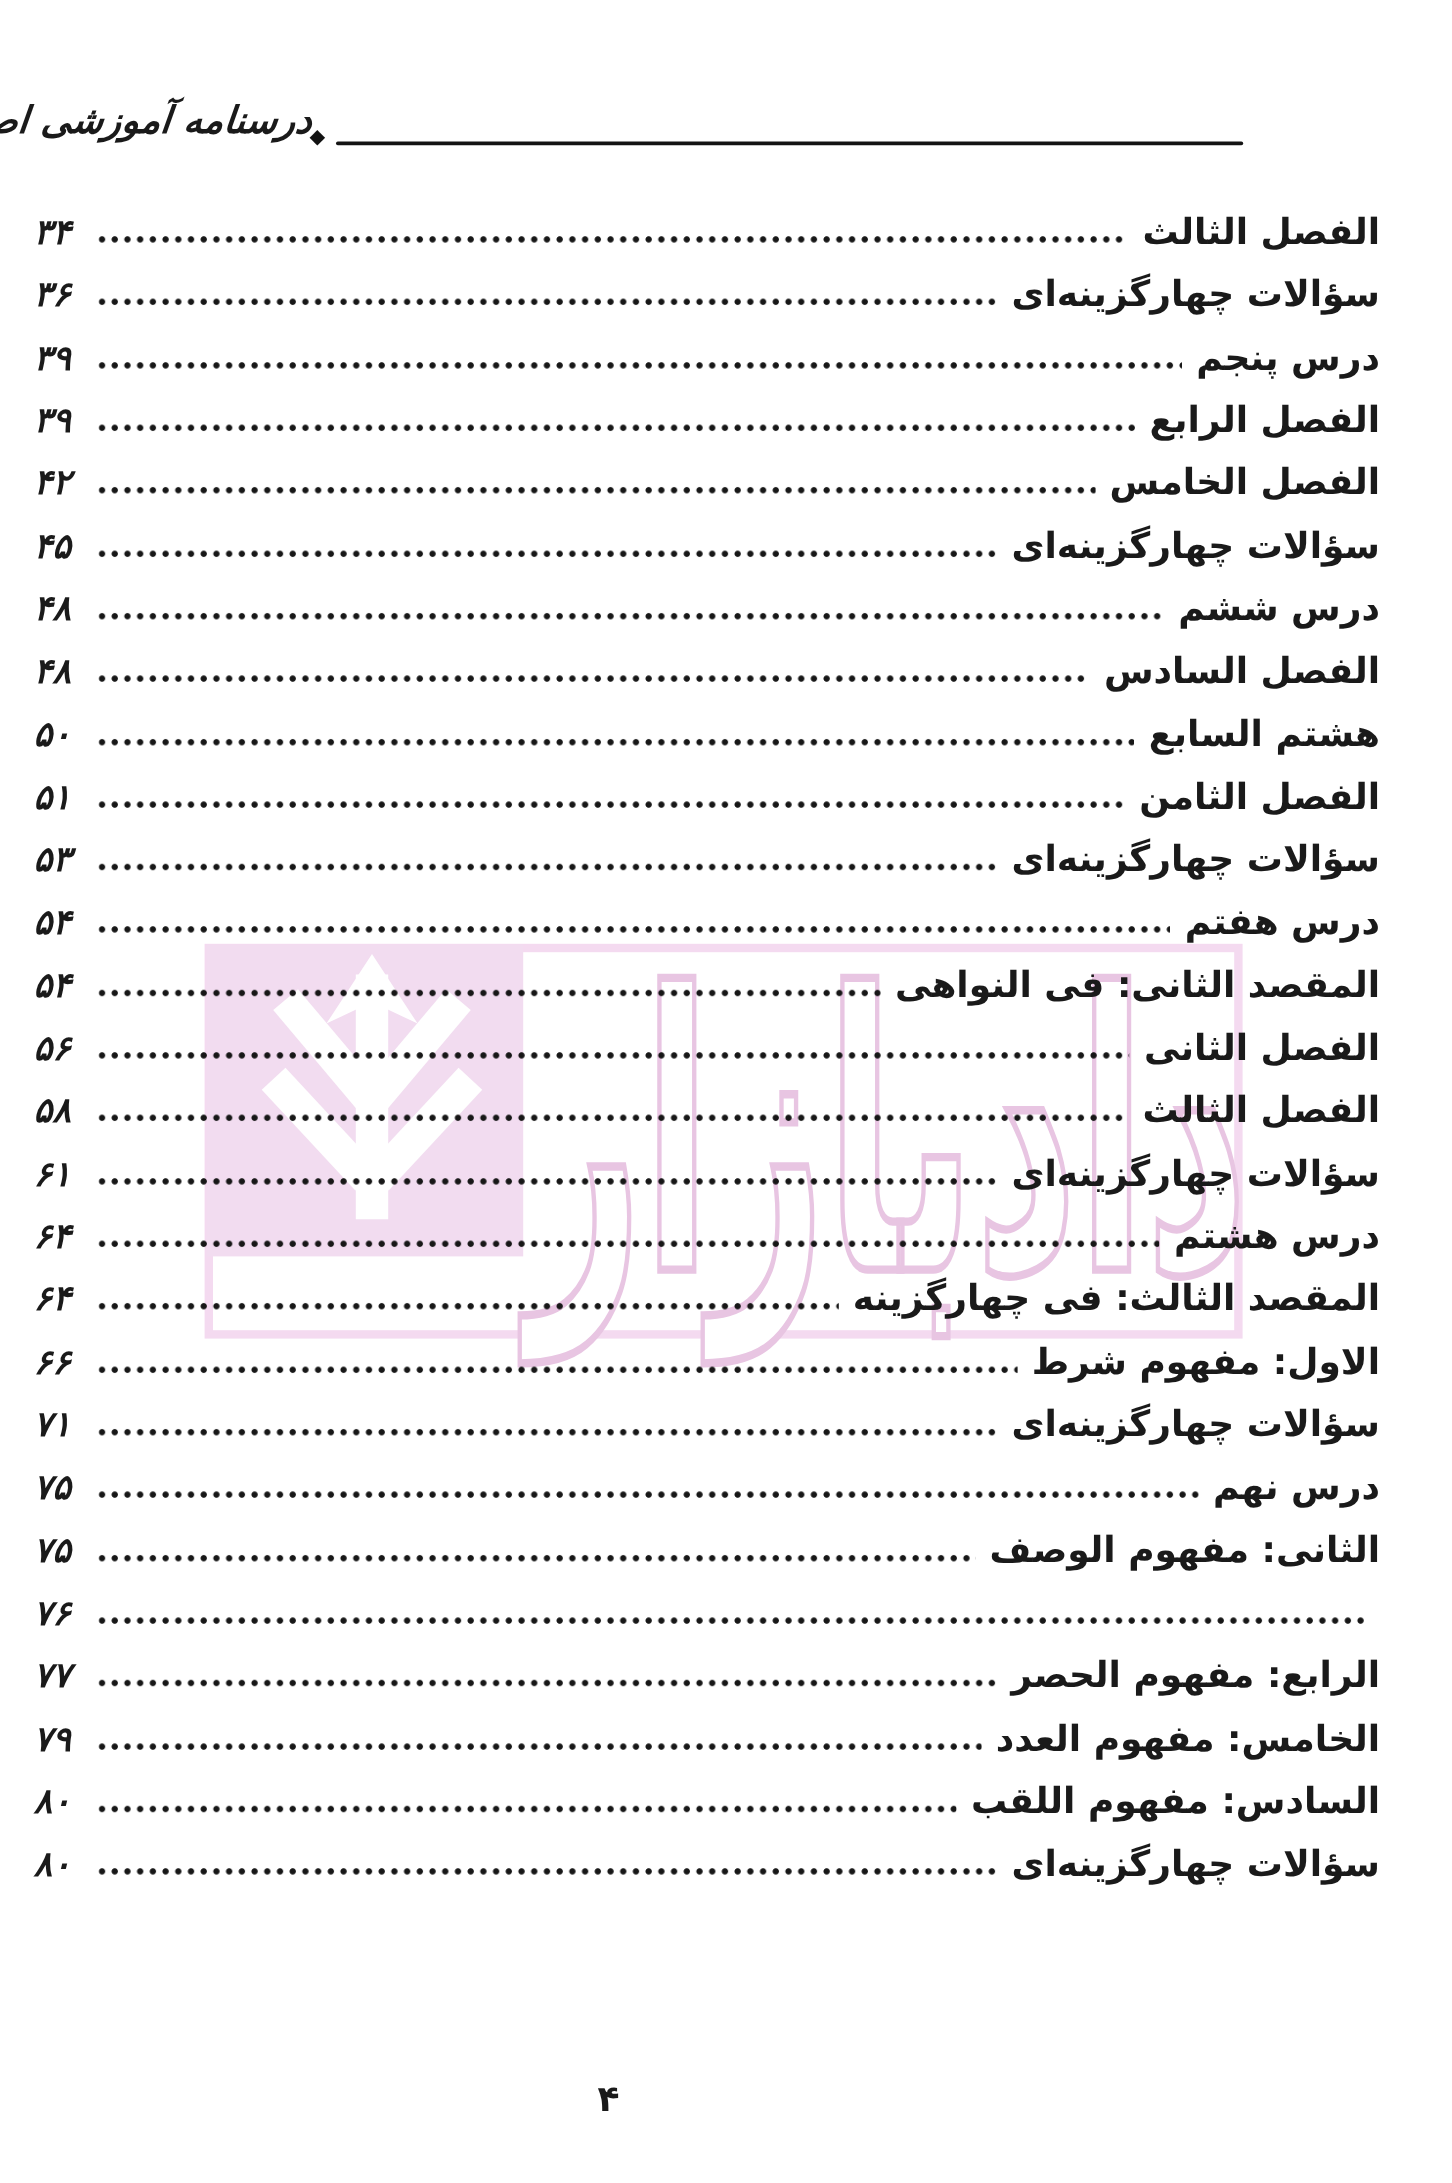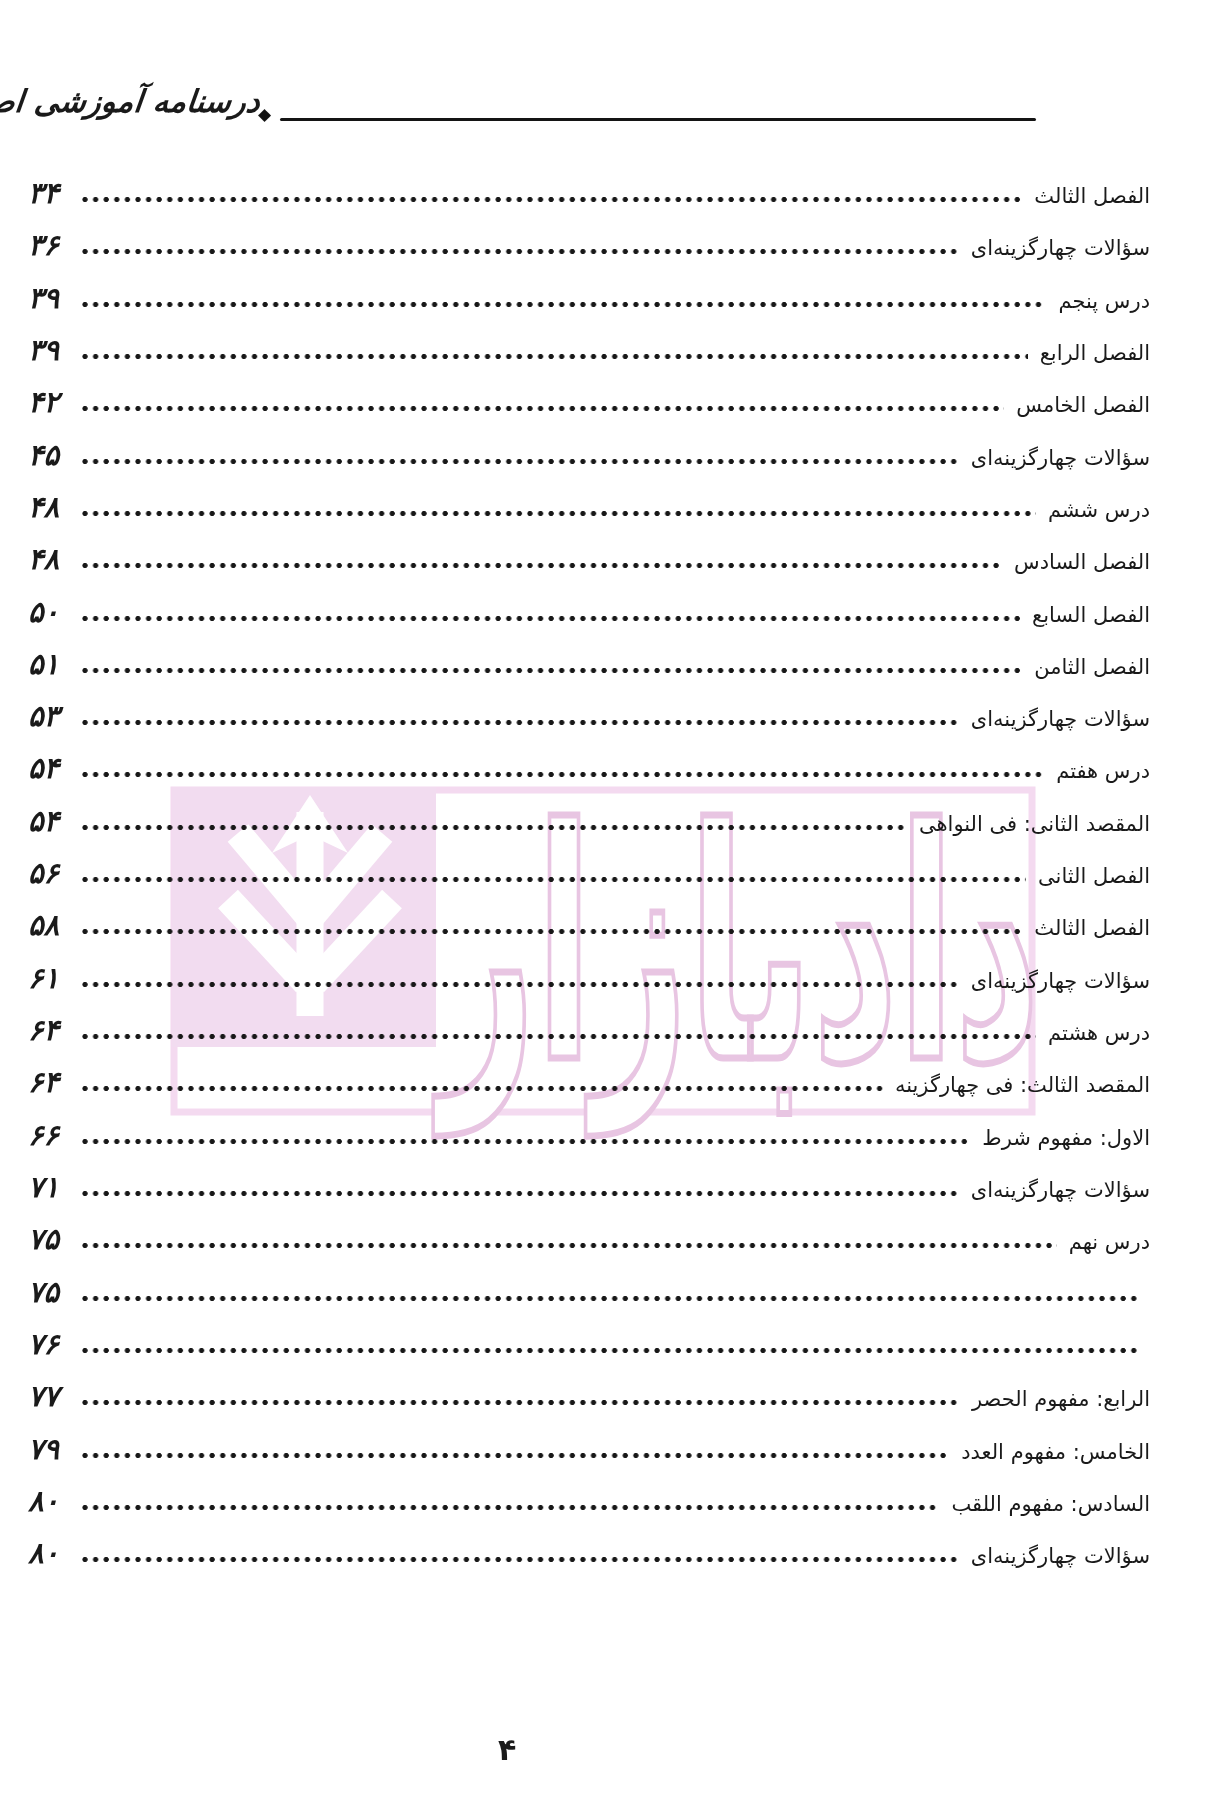--- a/index.html
+++ b/index.html
@@ -44,21 +44,21 @@
   }
   .dots{
     flex:1;height:7px;align-self:baseline;
     margin:0 12px -1px 8px;
     background-image:radial-gradient(circle at 3px 3.5px,#171717 2.25px,rgba(0,0,0,0) 2.95px);
     background-size:10.6px 7px;
     background-repeat:repeat-x;
     background-position:left bottom;
   }
   .toc-title{
-    font-size:21px;font-weight:normal;line-height:1.2;
+    font-size:30px;font-weight:bold;line-height:1.2;
     white-space:nowrap;direction:rtl;
   }
   .page-number{
     position:absolute;left:498px;top:1732px;
     font-size:30px;font-weight:bold;
   }
 </style>
 </head>
 <body>
 
@@ -125,21 +125,21 @@
           <span class="toc-title" dir="rtl">درس ششم</span>
         </div>
         <div class="toc-row">
           <span class="toc-num">۴۸</span>
           <div class="dots"></div>
           <span class="toc-title" dir="rtl">الفصل السادس</span>
         </div>
         <div class="toc-row">
           <span class="toc-num">۵۰</span>
           <div class="dots"></div>
-          <span class="toc-title" dir="rtl">الفصل السابع</span>
+          <span class="toc-title" dir="rtl">هشتم السابع</span>
         </div>
         <div class="toc-row">
           <span class="toc-num">۵۱</span>
           <div class="dots"></div>
           <span class="toc-title" dir="rtl">الفصل الثامن</span>
         </div>
         <div class="toc-row">
           <span class="toc-num">۵۳</span>
           <div class="dots"></div>
           <span class="toc-title" dir="rtl">سؤالات چهارگزینه‌ای</span>
@@ -190,20 +190,21 @@
           <span class="toc-title" dir="rtl">سؤالات چهارگزینه‌ای</span>
         </div>
         <div class="toc-row">
           <span class="toc-num">۷۵</span>
           <div class="dots"></div>
           <span class="toc-title" dir="rtl">درس نهم</span>
         </div>
         <div class="toc-row">
           <span class="toc-num">۷۵</span>
           <div class="dots"></div>
+          <span class="toc-title" dir="rtl">الثانی: مفهوم الوصف</span>
         </div>
         <div class="toc-row">
           <span class="toc-num">۷۶</span>
           <div class="dots"></div>
         </div>
         <div class="toc-row">
           <span class="toc-num">۷۷</span>
           <div class="dots"></div>
           <span class="toc-title" dir="rtl">الرابع: مفهوم الحصر</span>
         </div>

